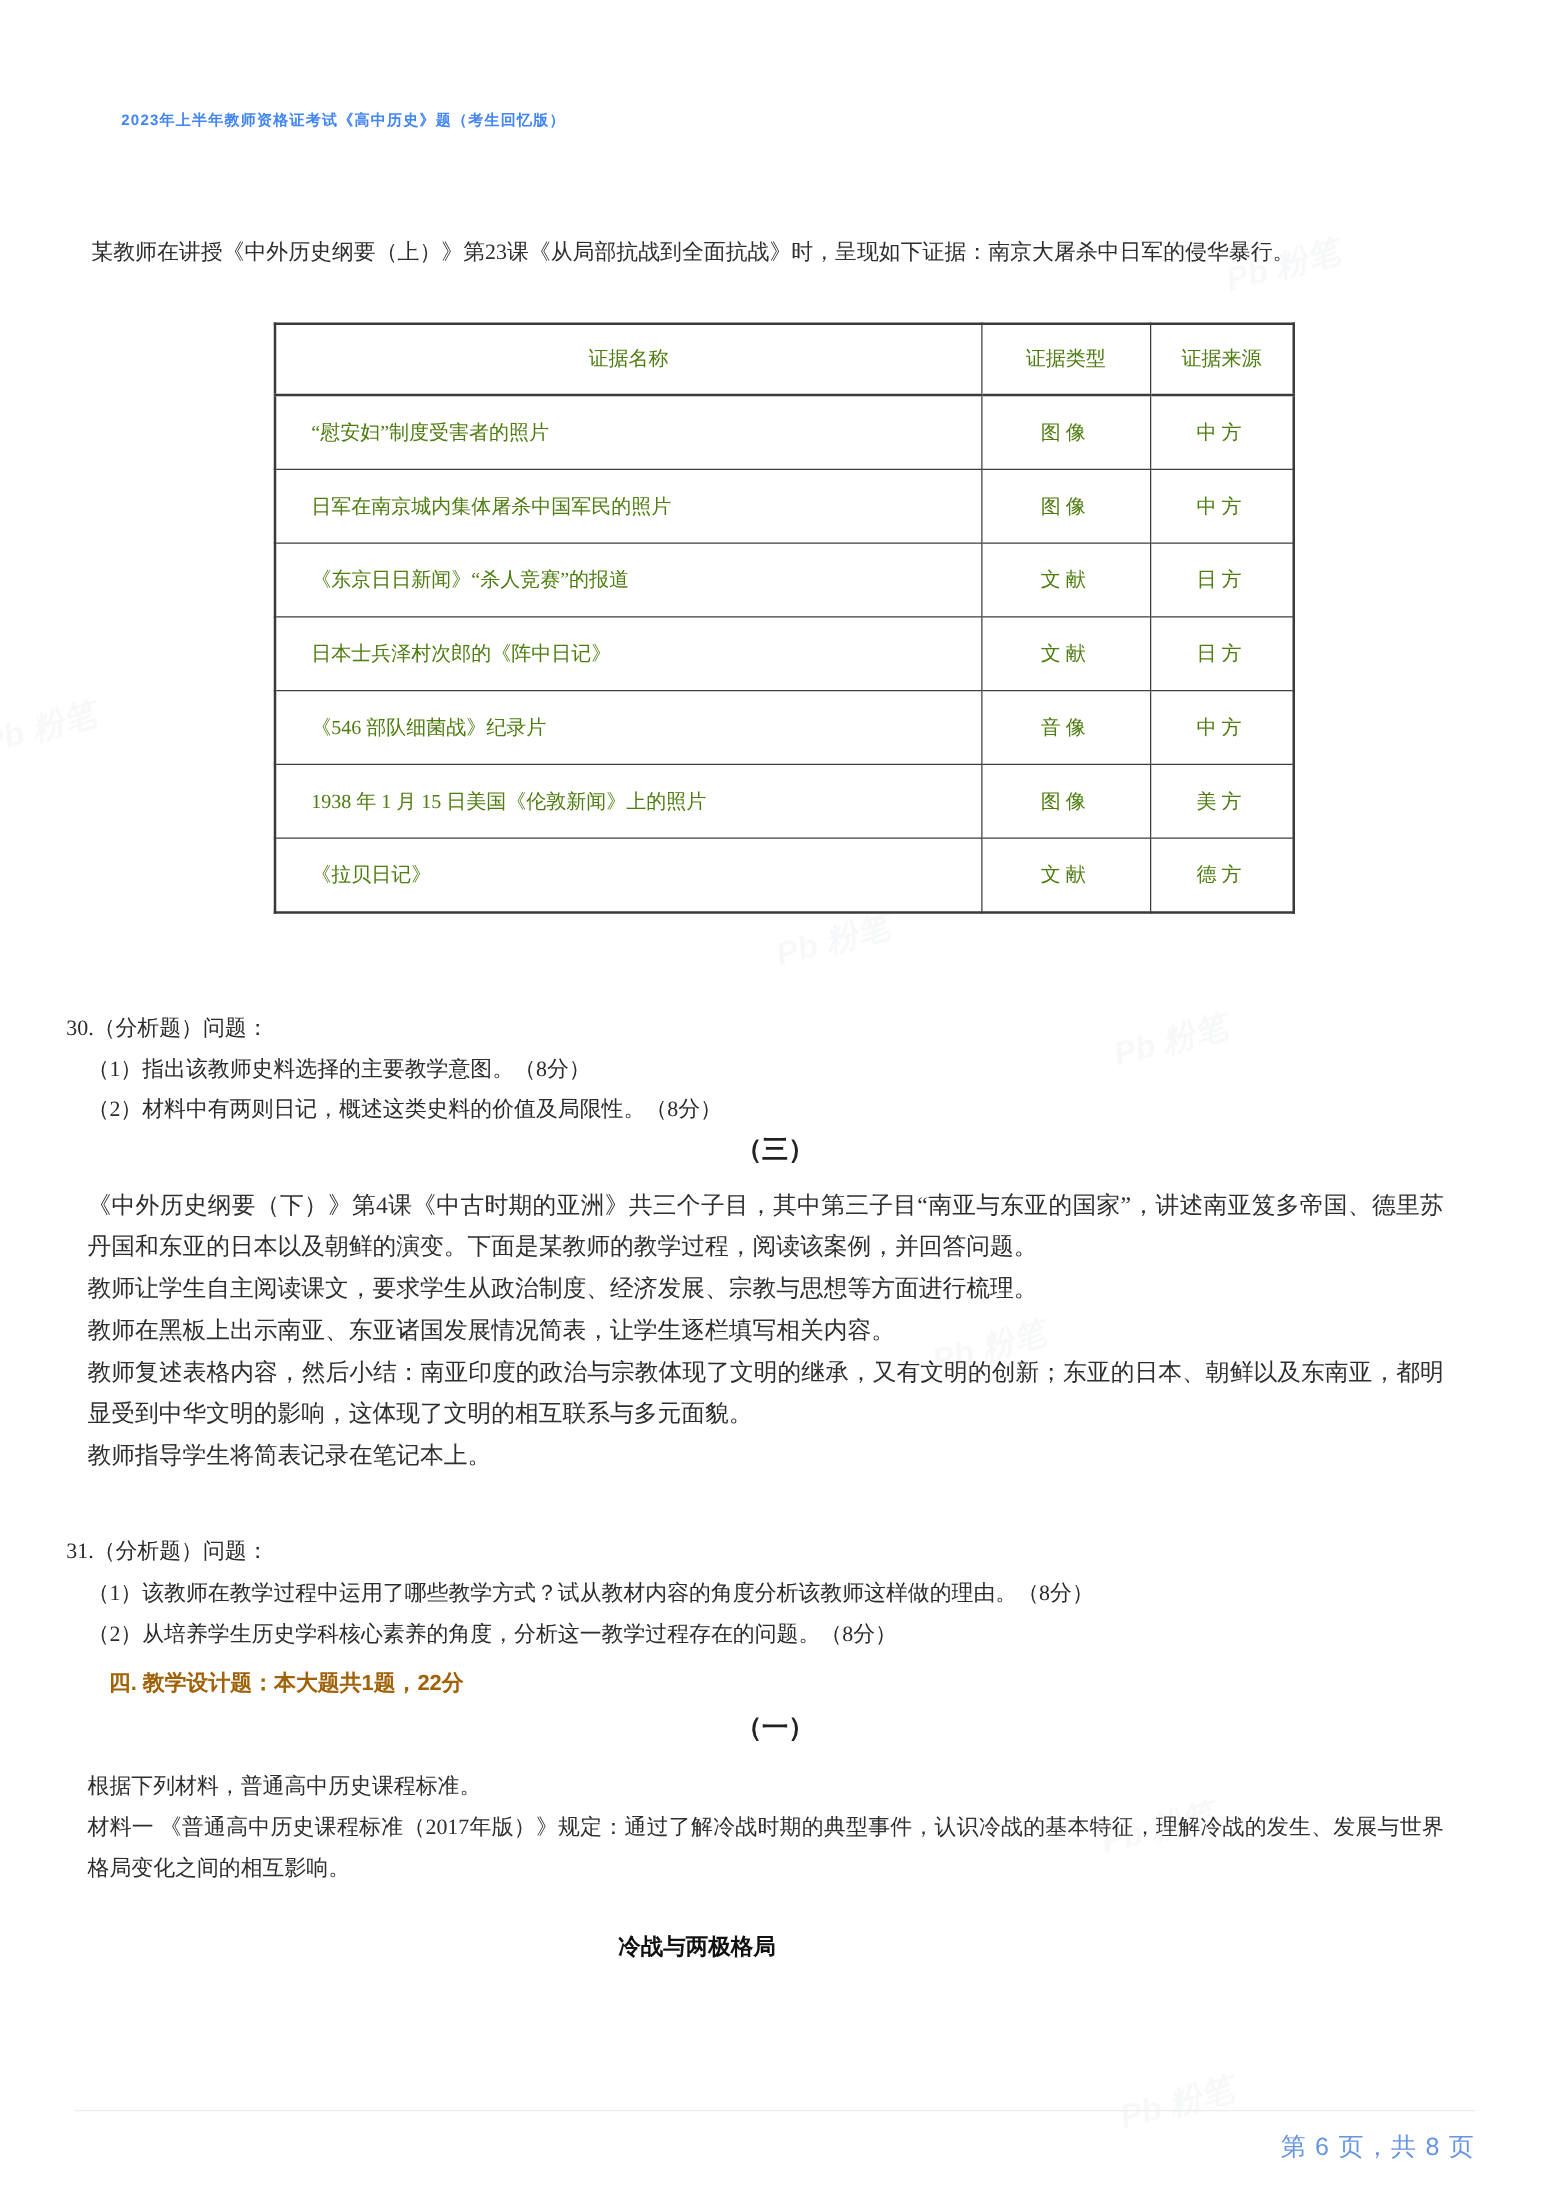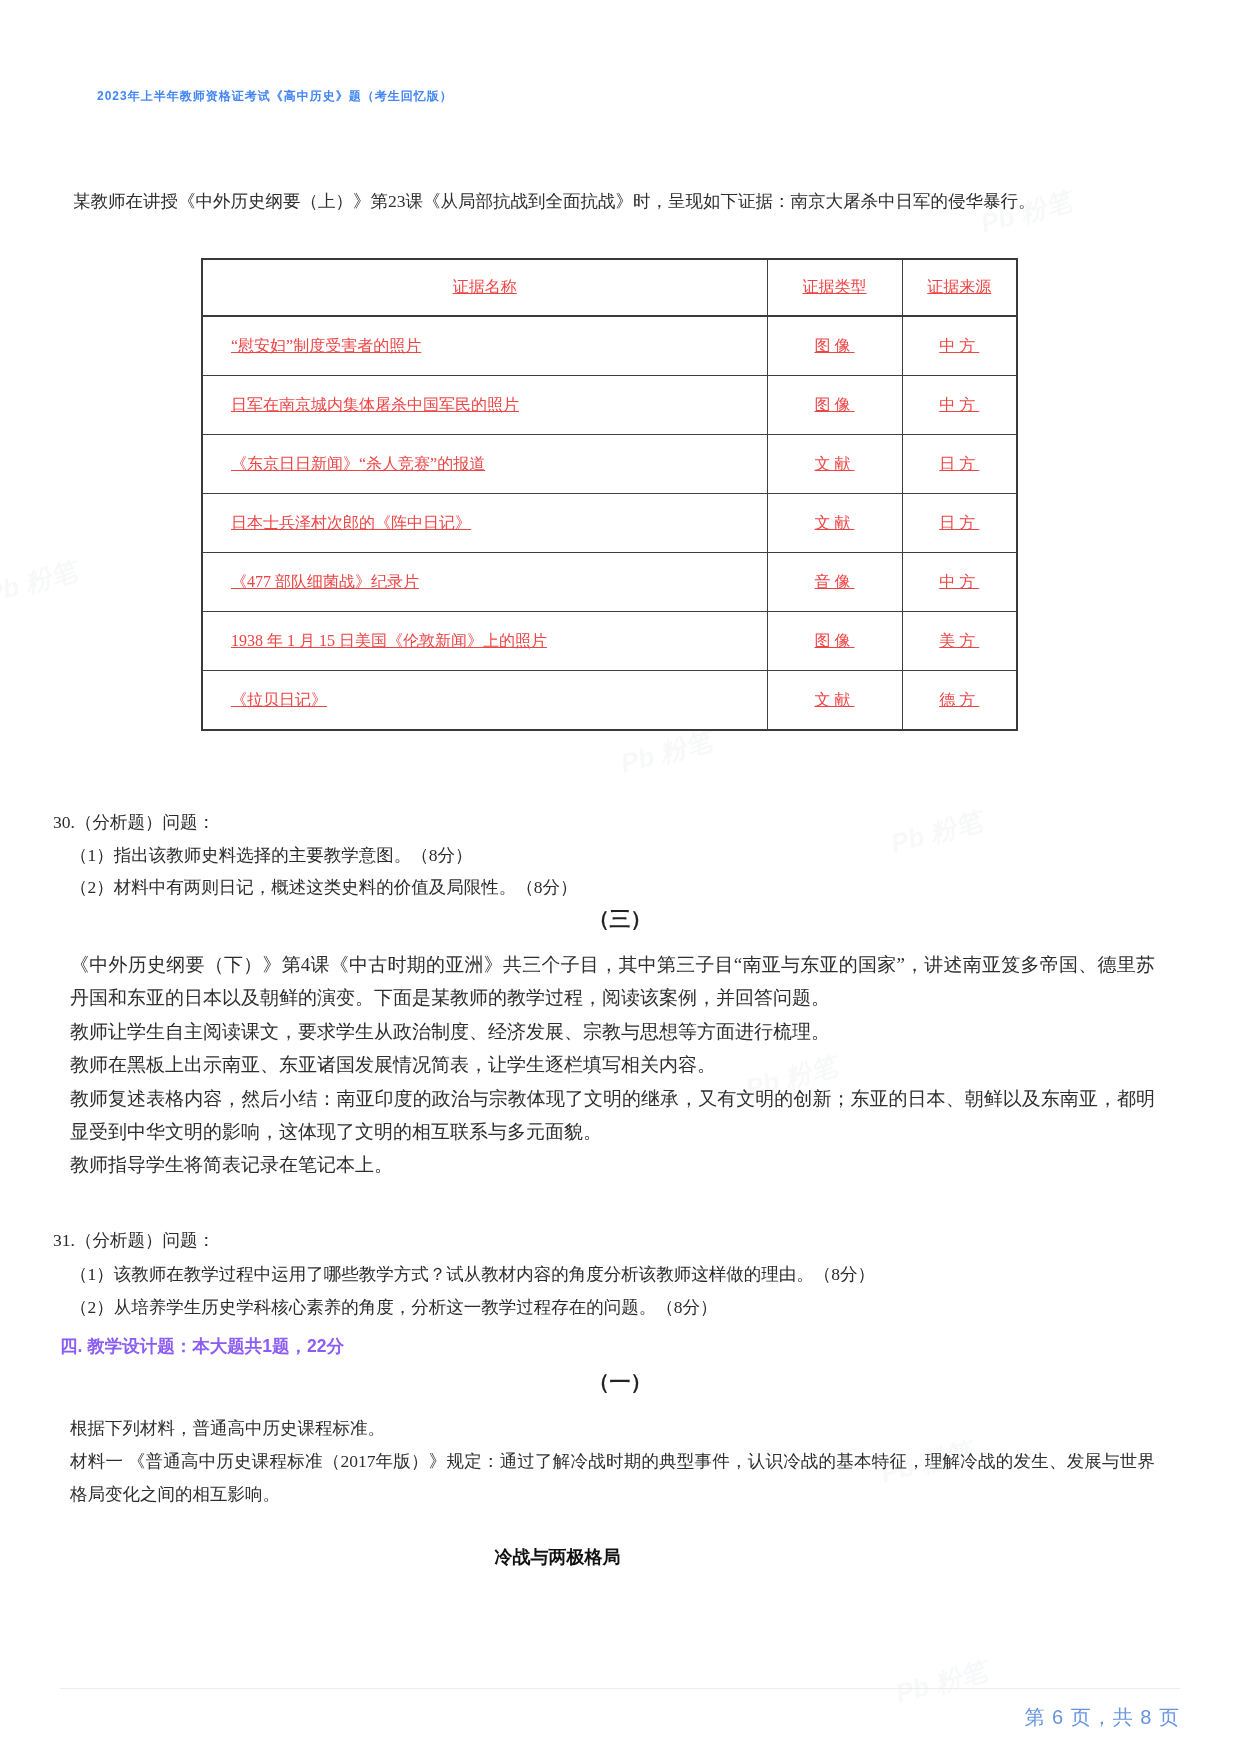--- a/index.html
+++ b/index.html
@@ -15,23 +15,23 @@
   .doc-title{
     position:absolute; left:97px; top:88px;
     font-family:"Liberation Sans","DejaVu Sans",sans-serif;
     font-weight:bold; font-size:12px; color:#4285f4; letter-spacing:1px;
   }
   .intro{
     position:absolute; left:73px; top:184px; width:1080px;
     font-size:17.5px; line-height:34px; text-align:justify;
   }
   table.evidence{
-    position:absolute; left:201px; top:258px; width:815px;
+    position:absolute; left:219px; top:258px; width:815px;
     border-collapse:collapse; table-layout:fixed;
-    font-size:16px; color:#ef4444;text-decoration:underline;
+    font-size:16px; color:#4d7c0f;
   }
   table.evidence, table.evidence td, table.evidence th{
     border:1px solid #3f3f3f;
   }
   table.evidence{border:2px solid #3a3a3a;}
   table.evidence th{
     height:53px; font-weight:normal; font-size:16px; text-align:center;
     border-bottom:2px solid #3a3a3a;
   }
   table.evidence td{height:56px; vertical-align:middle;}
@@ -46,23 +46,23 @@
   .sec-heading{
     position:absolute; left:50px; width:1140px; text-align:center;
     font-size:21px; font-weight:600; color:#222;
   }
   .case-block{
     position:absolute; left:70px; top:948px; width:1085px;
     font-size:19px; line-height:33.4px; text-align:justify;
   }
   .case-block p{margin:0;}
   .sec4-heading{
-    position:absolute; left:60px; top:1334px;
+    position:absolute; left:87px; top:1334px;
     font-family:"Liberation Sans","DejaVu Sans",sans-serif;
-    font-weight:bold; font-size:17.5px; color:#8b5cf6;
+    font-weight:bold; font-size:17.5px; color:#a16207;
   }
   .design-block{
     position:absolute; left:70px; top:1412px; width:1085px;
     font-size:17.5px; line-height:33px; text-align:justify;
   }
   .design-block p{margin:0;}
   .article-title{
     position:absolute; left:70px; top:1545px; width:975px; text-align:center;
     font-weight:bold; font-size:18px; color:#111;
   }
@@ -125,21 +125,21 @@
       <td class="c-name">《东京日日新闻》“杀人竞赛”的报道</td>
       <td class="c-type">文献</td>
       <td class="c-src">日方</td>
     </tr>
     <tr>
       <td class="c-name">日本士兵泽村次郎的《阵中日记》</td>
       <td class="c-type">文献</td>
       <td class="c-src">日方</td>
     </tr>
     <tr>
-      <td class="c-name">《477 部队细菌战》纪录片</td>
+      <td class="c-name">《546 部队细菌战》纪录片</td>
       <td class="c-type">音像</td>
       <td class="c-src">中方</td>
     </tr>
     <tr>
       <td class="c-name">1938 年 1 月 15 日美国《伦敦新闻》上的照片</td>
       <td class="c-type">图像</td>
       <td class="c-src">美方</td>
     </tr>
     <tr>
       <td class="c-name">《拉贝日记》</td>

